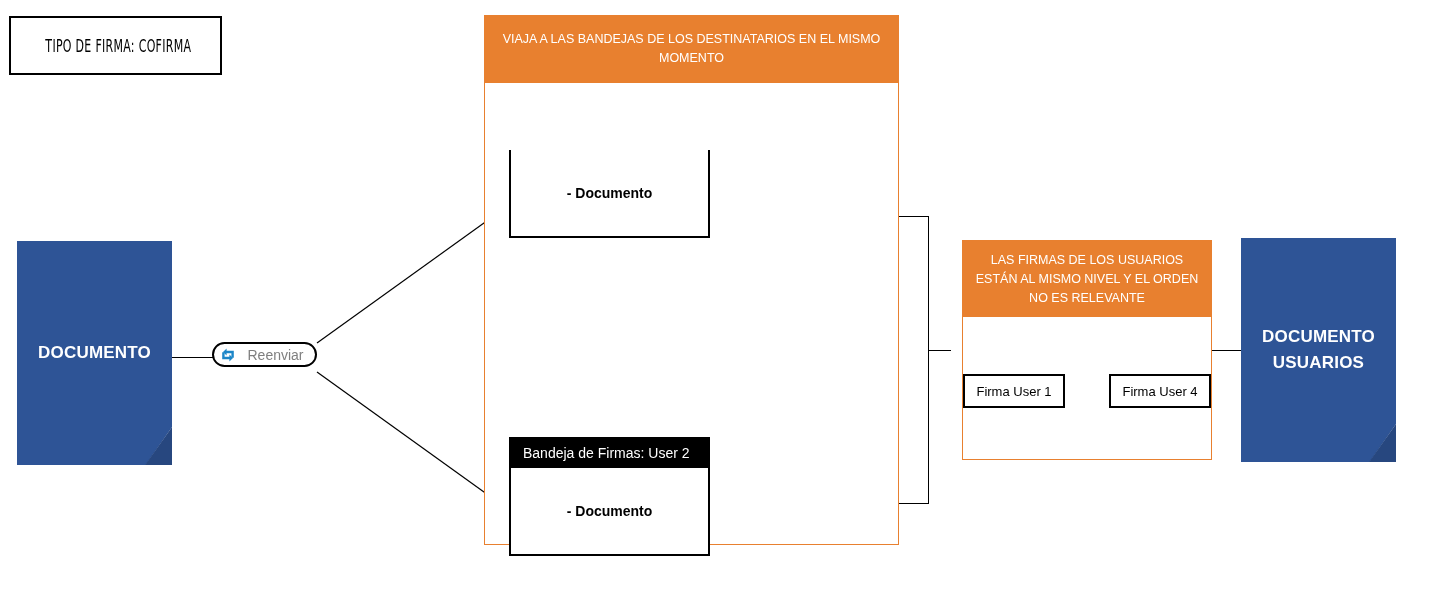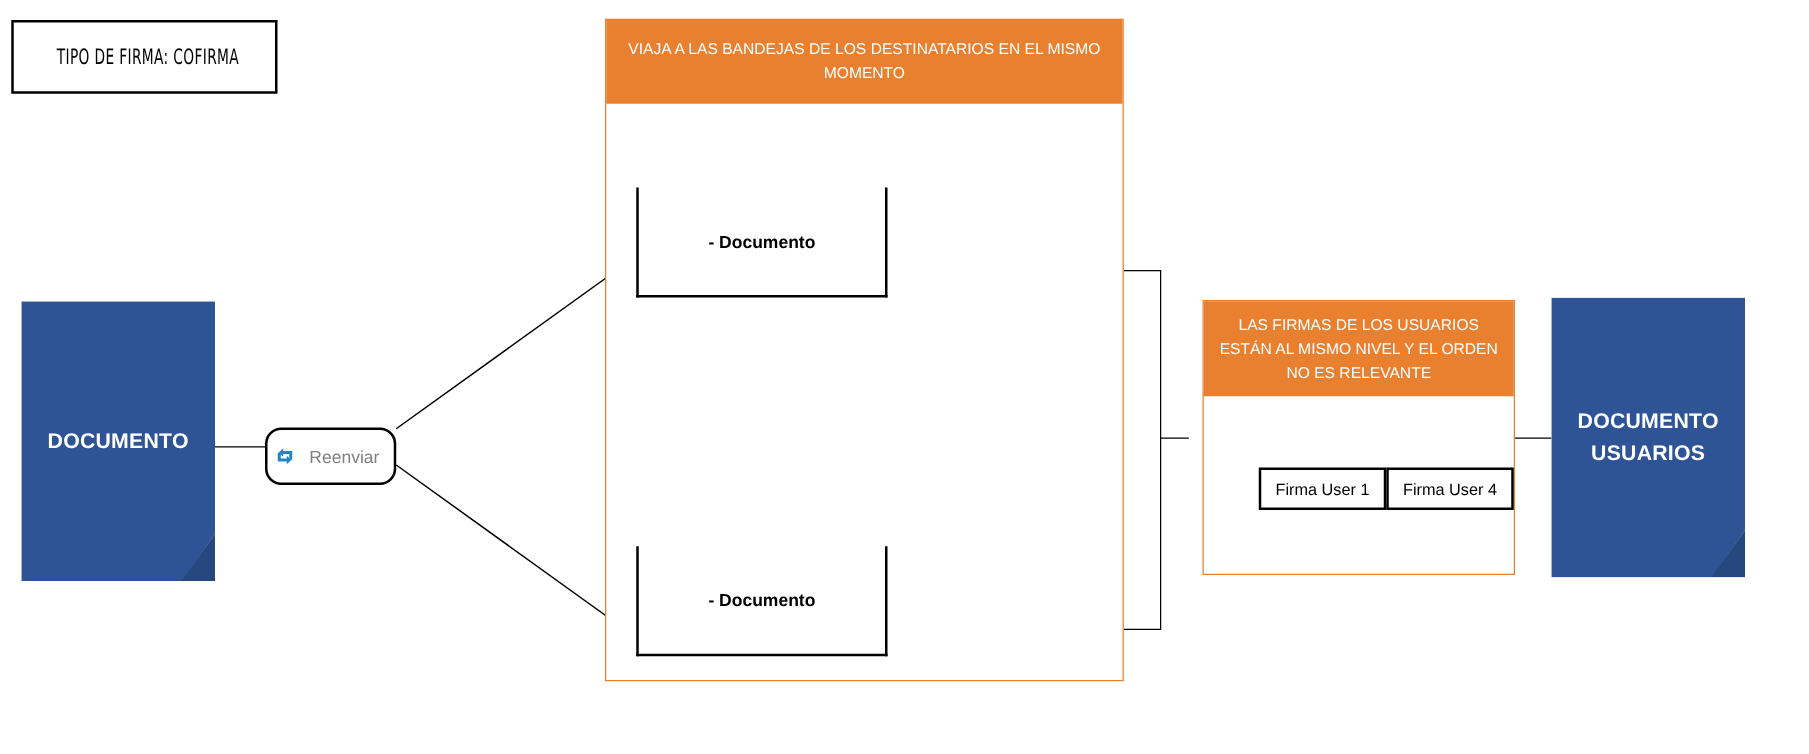--- a/index.html
+++ b/index.html
@@ -112,21 +112,21 @@
   }
   .chip .chip-label {
     flex: 1;
     text-align: center;
     font-size: 14px;
     color: #7f7f7f;
     padding-right: 6px;
     white-space: nowrap;
   }
   #chip-reenviar {
-    left: 212px; top: 342px; width: 105px; height: 46px; border-radius: 13px;
+    left: 212px; top: 342px; width: 105px; height: 25px; border-radius: 13px;
   }
   #chip-firmar-1 {
     left: 776px; top: 199px; width: 92px; height: 35px;
   }
   #chip-firmar-2 {
     left: 776px; top: 486px; width: 92px; height: 35px;
   }
 
   
   .orange-container {
@@ -165,21 +165,21 @@
     font-size: 12.5px;
     padding: 10px 10px;
     line-height: 1.5;
   }
   .firma-row {
     position: absolute;
     left: 0;
     right: 0;
     top: 133px;
     display: flex;
-    justify-content: flex-end;
+    justify-content: space-between;
     gap: 0;
   }
   .firma-box {
     border: 2px solid #000000;
     background: #ffffff;
     width: 102px;
     height: 34px;
     display: flex;
     align-items: center;
     justify-content: center;
@@ -298,20 +298,21 @@
 
   <div class="orange-container">
     <div class="orange-header">VIAJA A LAS BANDEJAS DE LOS DESTINATARIOS EN EL MISMO MOMENTO</div>
   </div>
 
   <div class="bandeja" id="bandeja-1">
     <div class="bandeja-body">- Documento</div>
   </div>
 
   <div class="bandeja" id="bandeja-2">
+    <div class="bandeja-head">Bandeja de Firmas: User 2</div>
     <div class="bandeja-body">- Documento</div>
   </div>
 
   <div class="orange-note">
     <div class="orange-header">LAS FIRMAS DE LOS USUARIOS ESTÁN AL MISMO NIVEL Y EL ORDEN NO ES RELEVANTE</div>
     <div class="firma-row">
       <div class="firma-box">Firma User 1</div>
       <div class="firma-box">Firma User 4</div>
     </div>
   </div>

